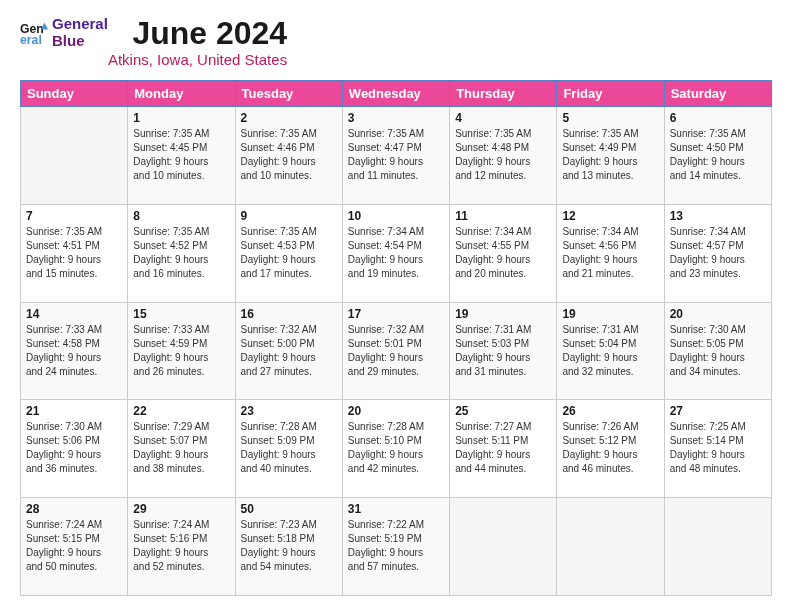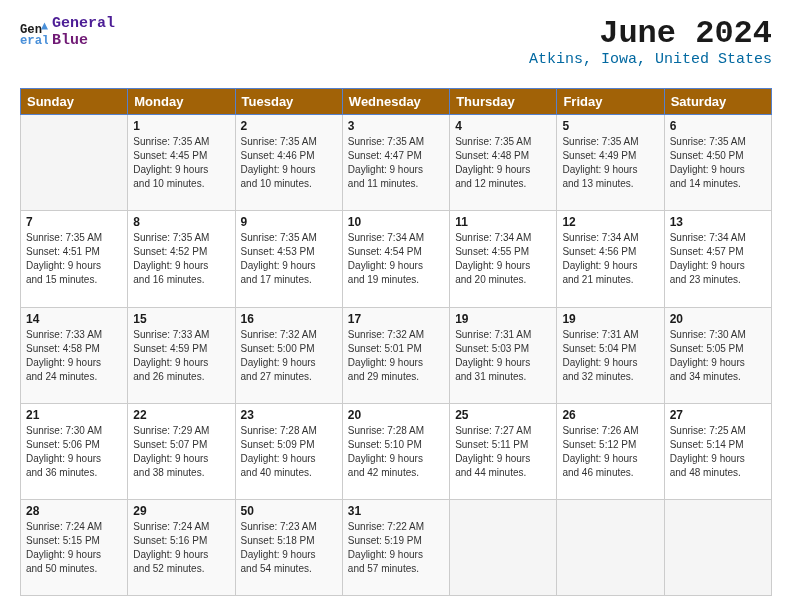--- a/index.html
+++ b/index.html
@@ -12,24 +12,22 @@
     }
     .page {
       width: 792px;
       height: 612px;
       padding: 16px 20px;
       display: flex;
       flex-direction: column;
     }
     .header {
       display: flex;
-      justify-content: space-between;
       align-items: flex-start;
-      margin-bottom: 20px;
-      font-family: Liberation Mono, monospace;
+      margin-bottom: 12px;
     }
     .logo {
       display: flex;
       align-items: center;
       gap: 4px;
     }
     .logo-icon {
       width: 28px;
       height: 28px;
     }
@@ -37,31 +35,31 @@
       text-align: right;
     }
     .month-title {
       font-size: 32px;
       font-weight: bold;
       color: #1a1a1a;
       line-height: 1.1;
     }
     .location-title {
       font-size: 15px;
-      color: #0369a1;
+      color: #be185d;
     }
     .calendar {
       flex: 1;
       border: 1px solid #ccc;
       border-collapse: collapse;
       width: 100%;
       table-layout: fixed;
     }
     .calendar th {
-      background: #a16207;
+      background: #ec4899;
       color: white;
       font-size: 13px;
       font-weight: bold;
       padding: 5px 6px;
       border: 1px solid #5580cc;
       text-align: left;
     }
     .calendar td {
       border: 1px solid #ccc;
       vertical-align: top;

